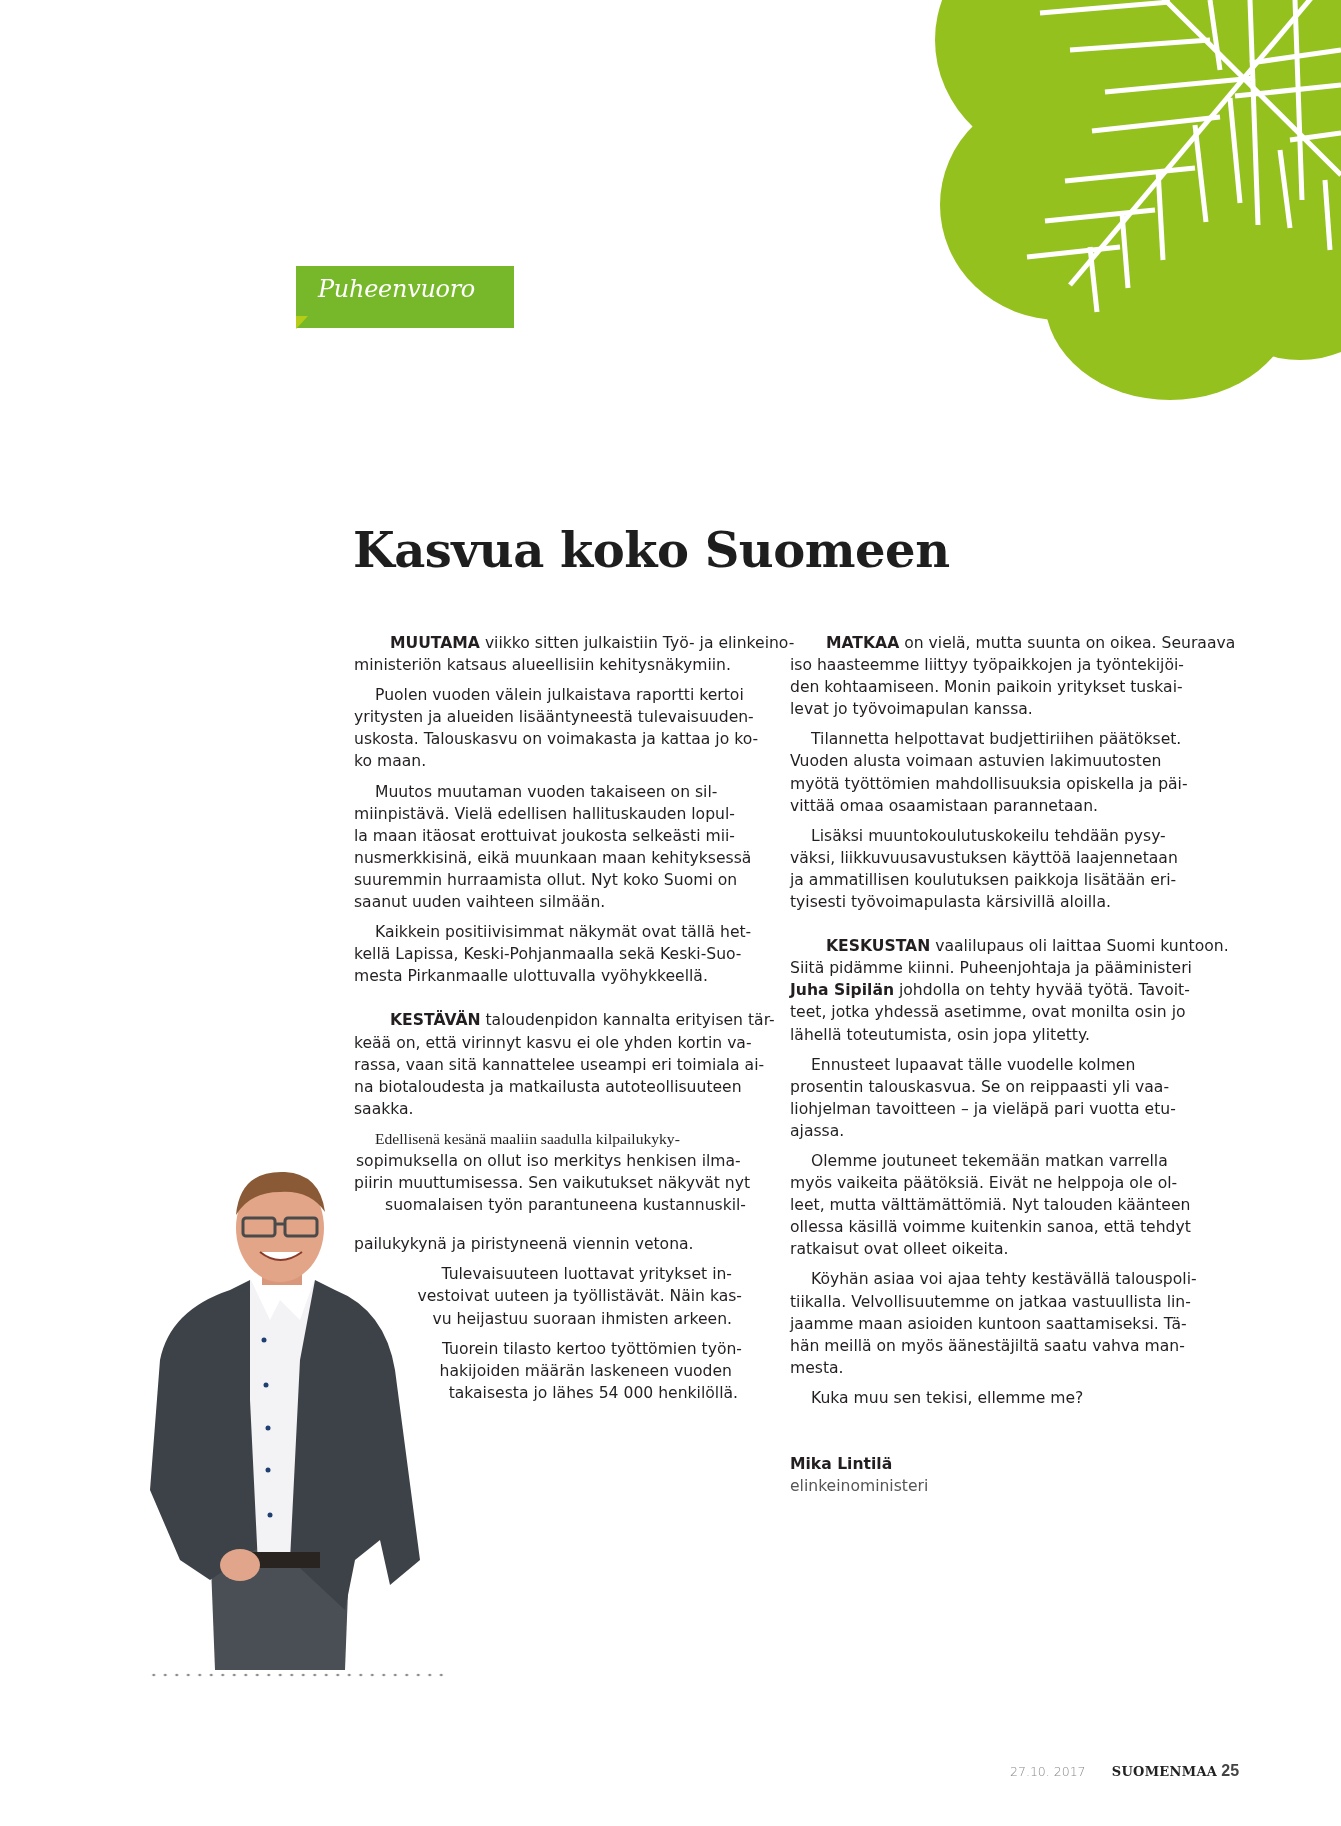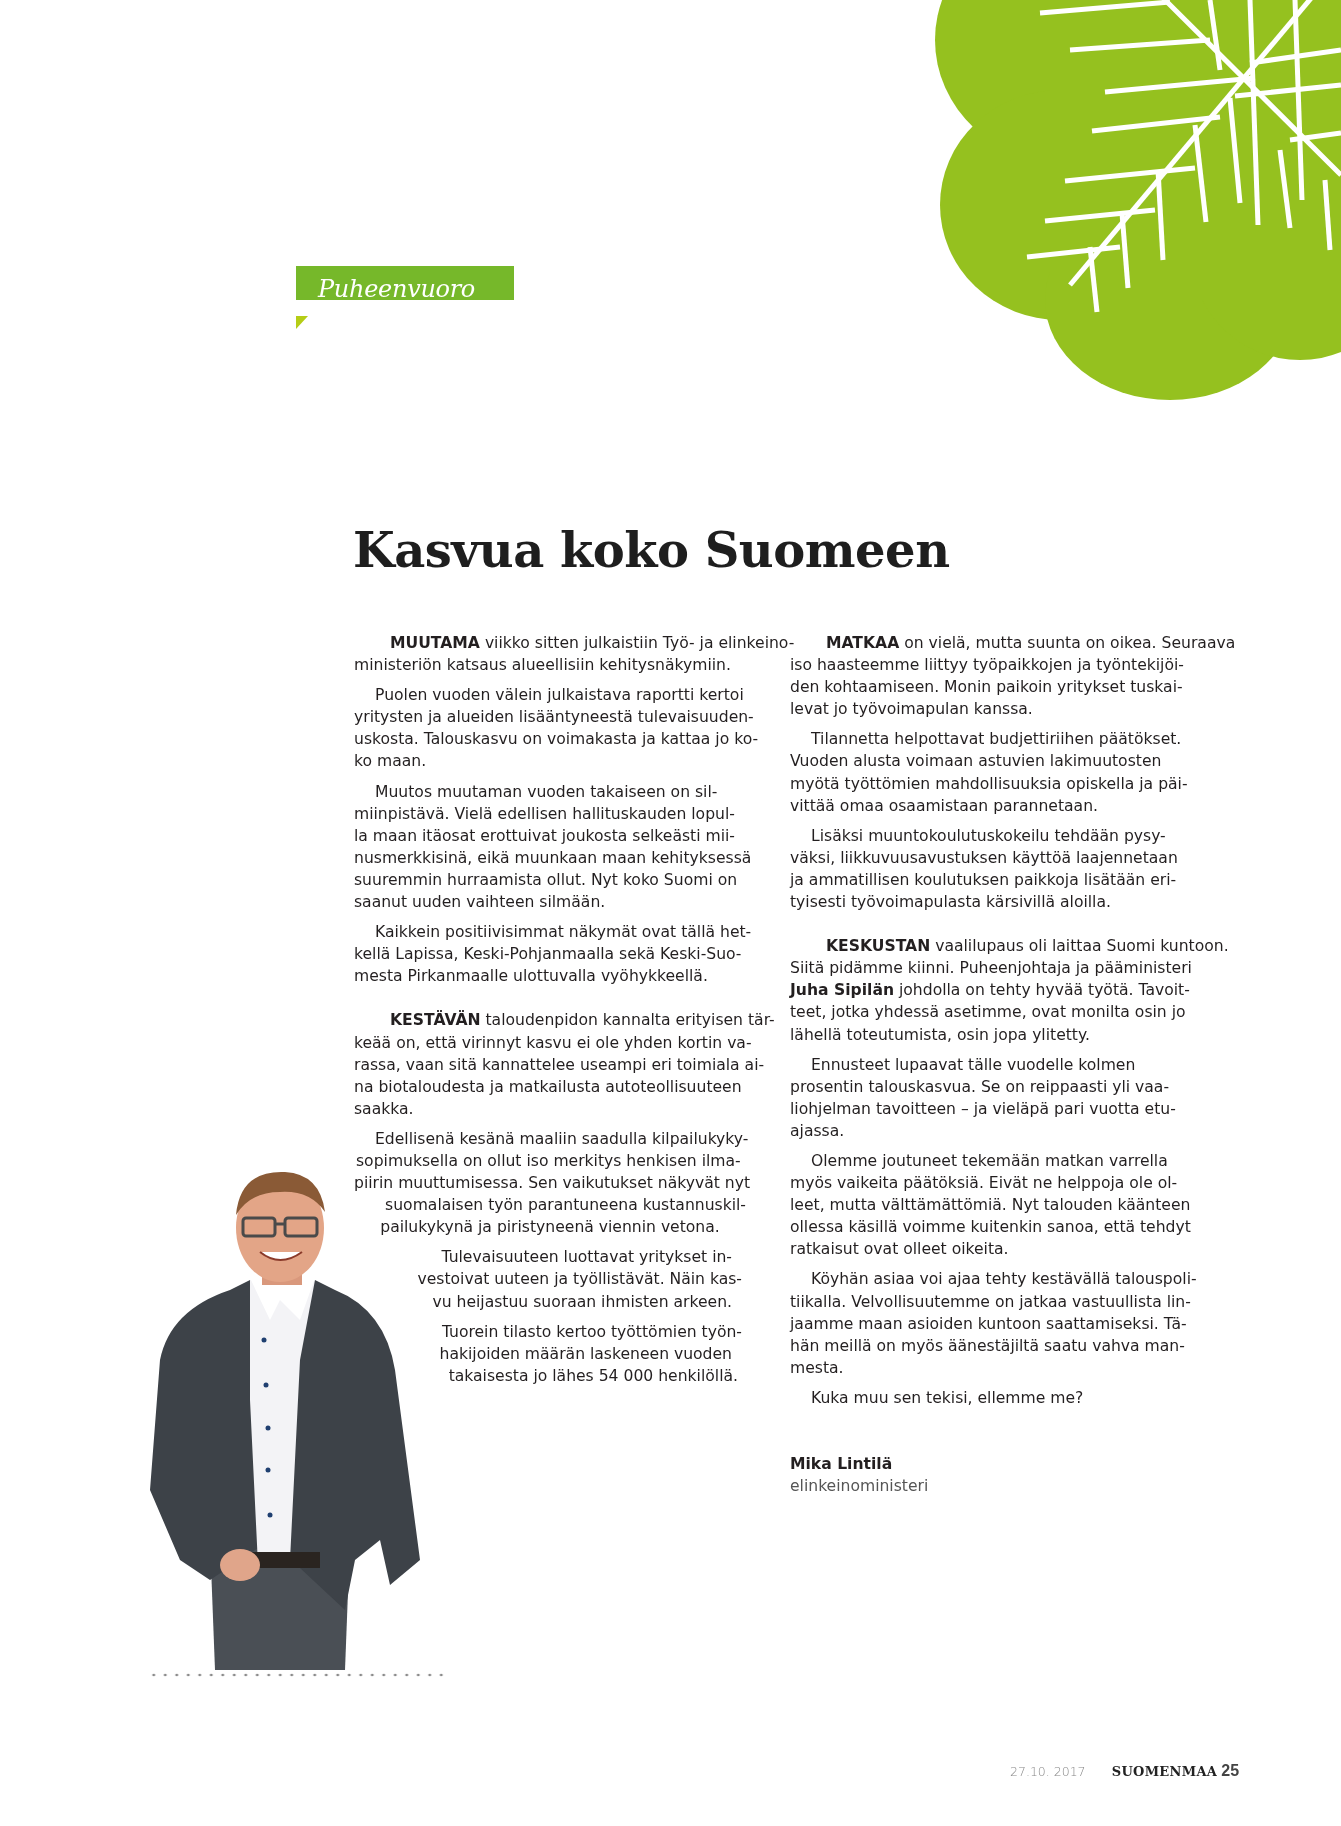--- a/index.html
+++ b/index.html
@@ -1,21 +1,21 @@
 <!DOCTYPE html>
 <html><head>
 <meta charset="utf-8">
 <style>
   html, body { margin: 0; padding: 0; background: #ffffff; }
   body { width: 1341px; height: 1826px; position: relative; overflow: hidden;
          font-family: "DejaVu Sans", sans-serif; color: #231f20; }
   
   #clover { position: absolute; left: 930px; top: 0; width: 411px; height: 400px; }
   
-  .tag { position: absolute; left: 296px; top: 266px; width: 218px; height: 34px; background: #76b82a; }
+  .tag { position: absolute; left: 296px; top: 266px; width: 218px; height: 62px; background: #76b82a; }
   .tag-text { position: absolute; left: 22px; top: 9px; font-family: "DejaVu Serif", serif; font-style: italic;
               color: #ffffff; font-size: 24px; letter-spacing: -0.3px; }
   .tag-fold { position: absolute; left: 296px; top: 316px; width: 0; height: 0;
               border-left: 12px solid #b5cd16; border-bottom: 13px solid transparent; }
   .title { position: absolute; left: 353px; top: 522px; font-family: "DejaVu Serif", serif; font-weight: bold;
            font-size: 48px; color: #1e1e1e; letter-spacing: -0.5px; margin: 0; }
   .col { position: absolute; width: 392px; font-size: 15.6px; line-height: 22.1px; color: #231f20; }
   .col p { margin: 0; }
   .line { display: block; white-space: nowrap; }
   .indent { padding-left: 21px; margin-top: 8px; }
@@ -105,25 +105,25 @@
     </p>
     <div class="gap"></div>
     <p>
       <span class="line"><b class="lead">KESTÄVÄN</b> taloudenpidon kannalta erityisen tär-</span>
       <span class="line">keää on, että virinnyt kasvu ei ole yhden kortin va-</span>
       <span class="line">rassa, vaan sitä kannattelee useampi eri toimiala ai-</span>
       <span class="line">na biotaloudesta ja matkailusta autoteollisuuteen</span>
       <span class="line">saakka.</span>
     </p>
     <p>
-      <span class="line indent" style="padding-left: 21px;">Edellisenä kesänä maaliin saadulla kilpailukyky-</span>
+      <span class="line indent" style="padding-left: 21px; font-family: Liberation Serif, serif;">Edellisenä kesänä maaliin saadulla kilpailukyky-</span>
       <span class="line" style="padding-left: 2px;">sopimuksella on ollut iso merkitys henkisen ilma-</span>
       <span class="line" style="padding-left: 0px;">piirin muuttumisessa. Sen vaikutukset näkyvät nyt</span>
       <span class="line" style="padding-left: 0px; text-align: right;">suomalaisen työn parantuneena kustannuskil-</span>
-      <span class="line" style="padding-left: 0px; text-align: center;">pailukykynä ja piristyneenä viennin vetona.</span>
+      <span class="line" style="padding-left: 0px; text-align: left; margin-top: 17px;">pailukykynä ja piristyneenä viennin vetona.</span>
     </p>
     <p>
       <span class="line indent" style="text-align: right; padding-left: 0px; padding-right: 14px;">Tulevaisuuteen luottavat yritykset in-</span>
       <span class="line" style="text-align: right; padding-left: 0px; padding-right: 4px;">vestoivat uuteen ja työllistävät. Näin kas-</span>
       <span class="line" style="text-align: right; padding-left: 0px; padding-right: 14px;">vu heijastuu suoraan ihmisten arkeen.</span>
     </p>
     <p>
       <span class="line indent" style="text-align: right; padding-left: 0px; padding-right: 4px;">Tuorein tilasto kertoo työttömien työn-</span>
       <span class="line" style="text-align: right; padding-left: 0px; padding-right: 14px;">hakijoiden määrän laskeneen vuoden</span>
       <span class="line" style="text-align: right; padding-left: 0px; padding-right: 8px;">takaisesta jo lähes 54 000 henkilöllä.</span>

